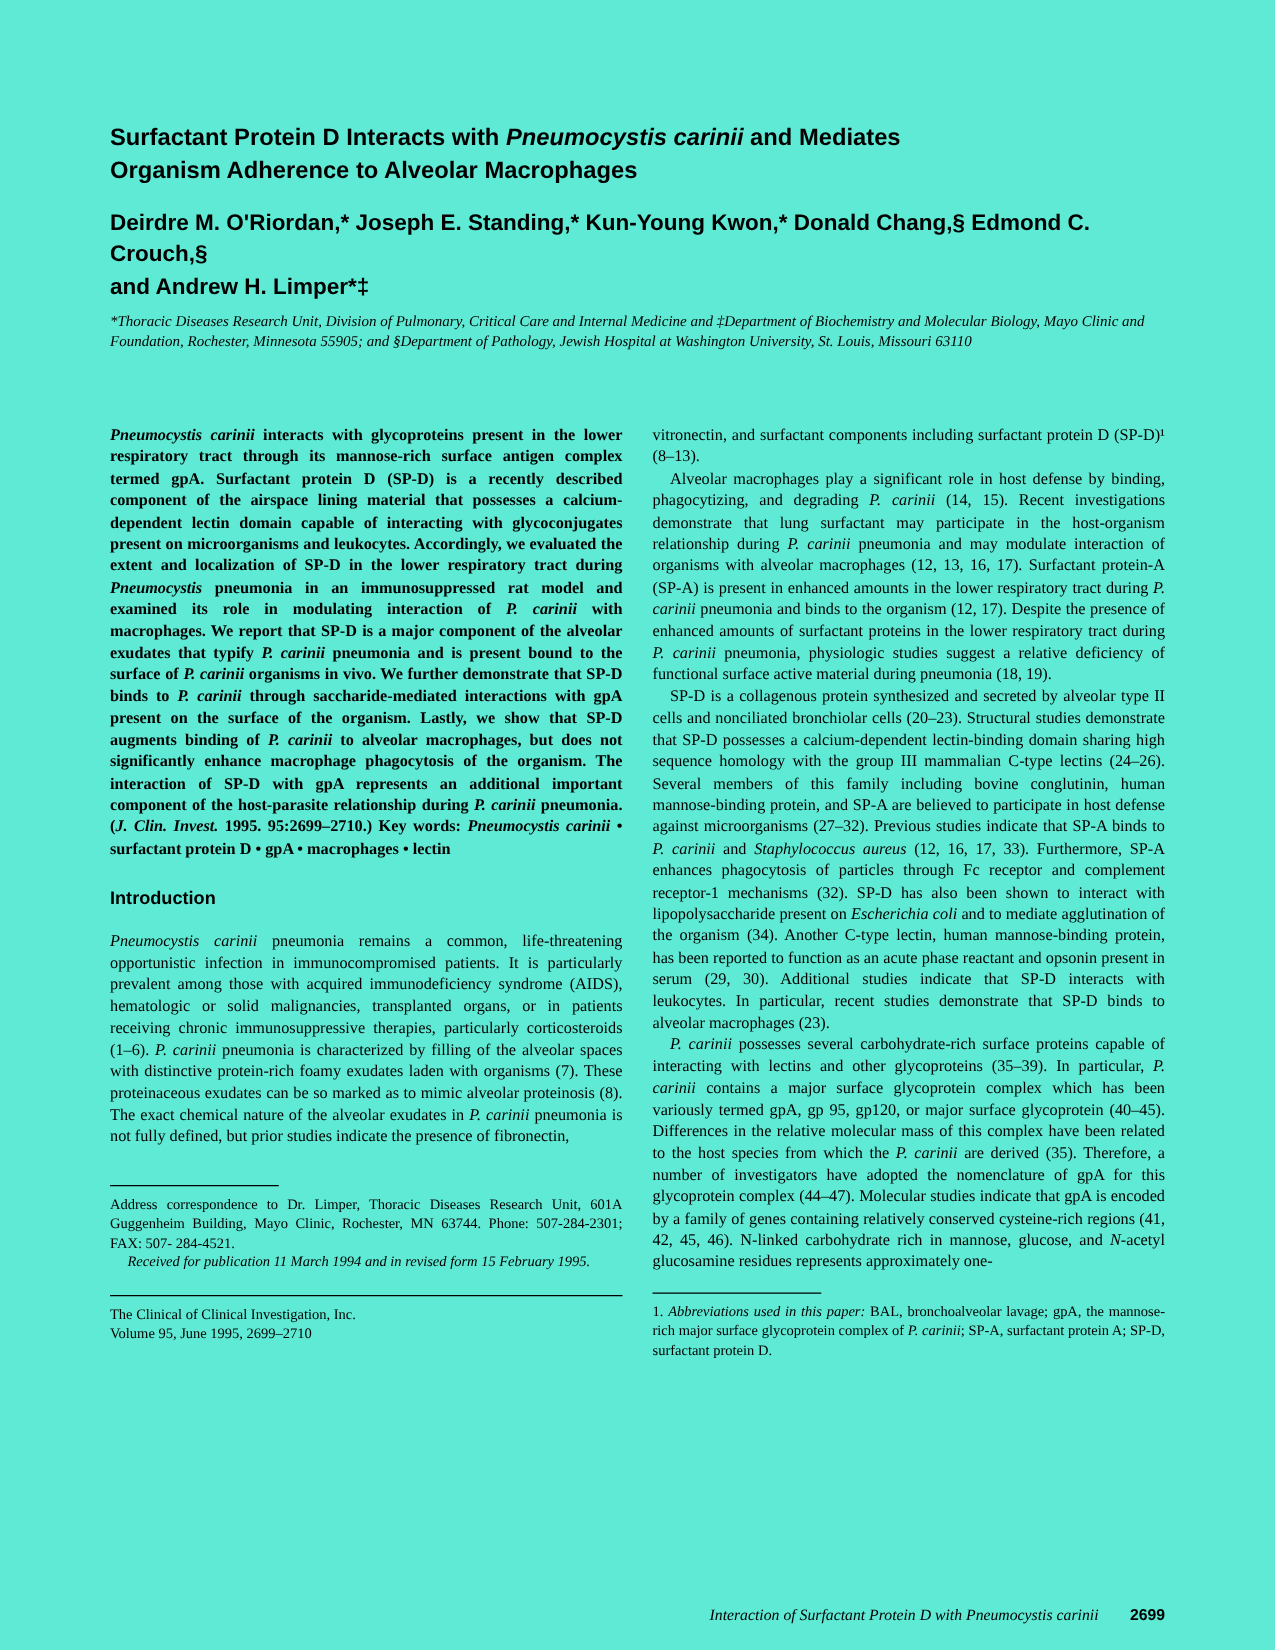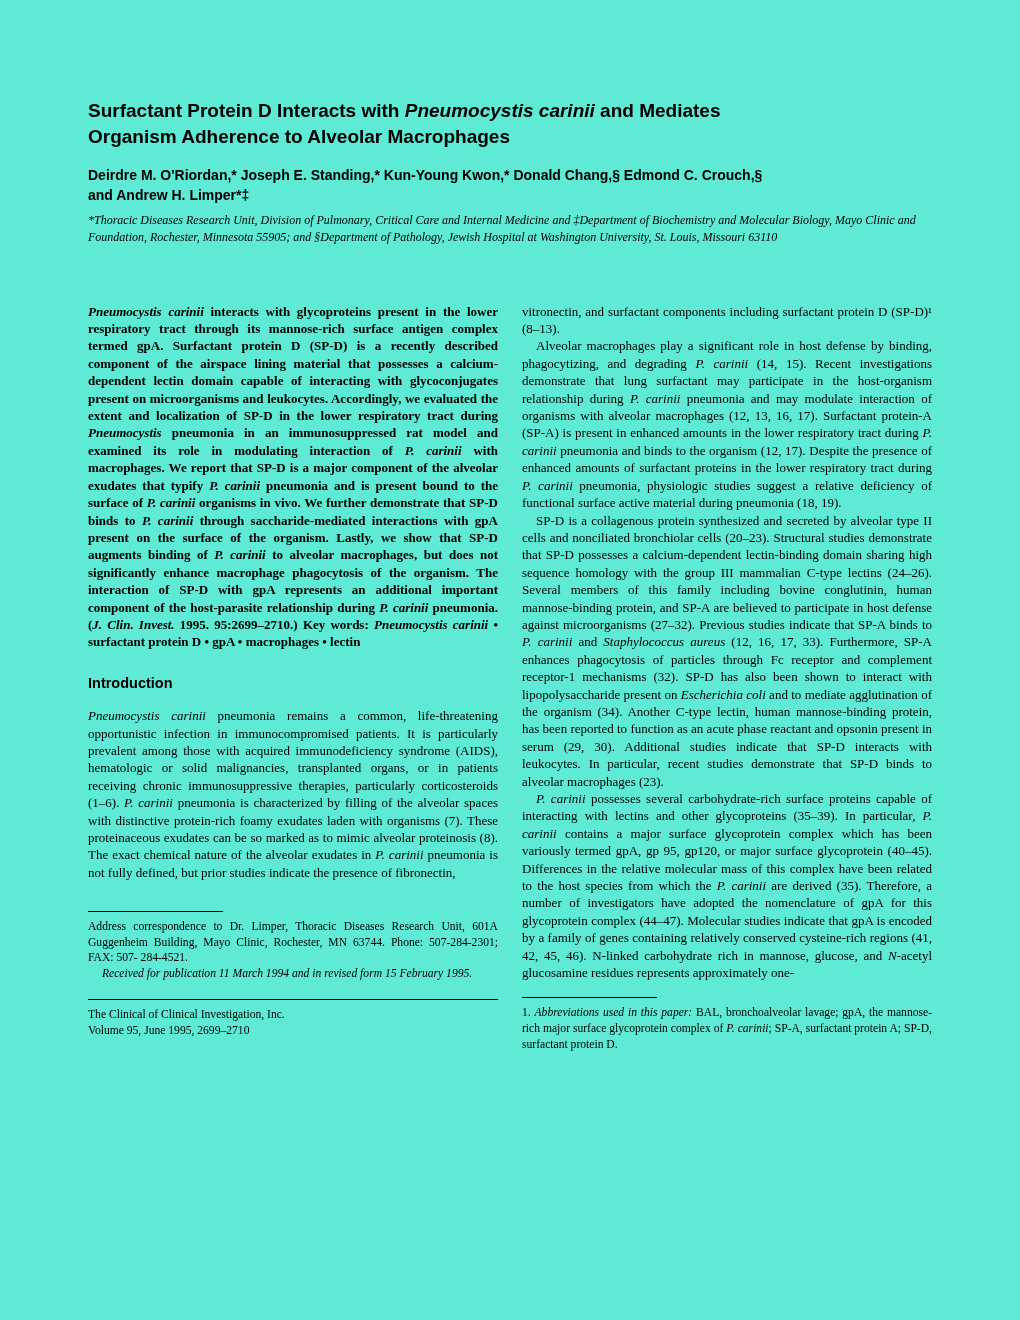--- a/index.html
+++ b/index.html
@@ -18,21 +18,21 @@
   .article-title {
     font-family: "Liberation Sans", sans-serif;
     font-weight: bold;
     font-size: 19px;
     line-height: 1.35;
     color: #000000;
   }
   .authors {
     font-family: "Liberation Sans", sans-serif;
     font-weight: bold;
-    font-size: 14px;
+    font-size: 18px;
     line-height: 1.4;
     margin-top: 17px;
     color: #000000;
   }
   .affiliations {
     font-style: italic;
     font-size: 12px;
     line-height: 1.34;
     margin-top: 7px;
     text-align: left;
@@ -118,14 +118,18 @@
     <section class="col">
         <p class="para">vitronectin, and surfactant components including surfactant protein D (SP-D)¹ (8–13).</p>
         <p class="para indent">Alveolar macrophages play a significant role in host defense by binding, phagocytizing, and degrading <i>P. carinii</i> (14, 15). Recent investigations demonstrate that lung surfactant may participate in the host-organism relationship during <i>P. carinii</i> pneumonia and may modulate interaction of organisms with alveolar macrophages (12, 13, 16, 17). Surfactant protein-A (SP-A) is present in enhanced amounts in the lower respiratory tract during <i>P. carinii</i> pneumonia and binds to the organism (12, 17). Despite the presence of enhanced amounts of surfactant proteins in the lower respiratory tract during <i>P. carinii</i> pneumonia, physiologic studies suggest a relative deficiency of functional surface active material during pneumonia (18, 19).</p>
         <p class="para indent">SP-D is a collagenous protein synthesized and secreted by alveolar type II cells and nonciliated bronchiolar cells (20–23). Structural studies demonstrate that SP-D possesses a calcium-dependent lectin-binding domain sharing high sequence homology with the group III mammalian C-type lectins (24–26). Several members of this family including bovine conglutinin, human mannose-binding protein, and SP-A are believed to participate in host defense against microorganisms (27–32). Previous studies indicate that SP-A binds to <i>P. carinii</i> and <i>Staphylococcus aureus</i> (12, 16, 17, 33). Furthermore, SP-A enhances phagocytosis of particles through Fc receptor and complement receptor-1 mechanisms (32). SP-D has also been shown to interact with lipopolysaccharide present on <i>Escherichia coli</i> and to mediate agglutination of the organism (34). Another C-type lectin, human mannose-binding protein, has been reported to function as an acute phase reactant and opsonin present in serum (29, 30). Additional studies indicate that SP-D interacts with leukocytes. In particular, recent studies demonstrate that SP-D binds to alveolar macrophages (23).</p>
         <p class="para indent"><i>P. carinii</i> possesses several carbohydrate-rich surface proteins capable of interacting with lectins and other glycoproteins (35–39). In particular, <i>P. carinii</i> contains a major surface glycoprotein complex which has been variously termed gpA, gp 95, gp120, or major surface glycoprotein (40–45). Differences in the relative molecular mass of this complex have been related to the host species from which the <i>P. carinii</i> are derived (35). Therefore, a number of investigators have adopted the nomenclature of gpA for this glycoprotein complex (44–47). Molecular studies indicate that gpA is encoded by a family of genes containing relatively conserved cysteine-rich regions (41, 42, 45, 46). N-linked carbohydrate rich in mannose, glucose, and <i>N</i>-acetyl glucosamine residues represents approximately one-</p>
         <div class="rule short" style="margin-top: 16px;"></div>
         <p class="footnote">1. <i>Abbreviations used in this paper:</i> BAL, bronchoalveolar lavage; gpA, the mannose-rich major surface glycoprotein complex of <i>P. carinii</i>; SP-A, surfactant protein A; SP-D, surfactant protein D.</p>
       </section>
   </main>
 
+  <footer class="page-footer">
+    <span class="running-title">Interaction of Surfactant Protein D with Pneumocystis carinii</span>
+    <span class="page-number">2699</span>
+  </footer>
 
 </div>
 
 </body></html>

